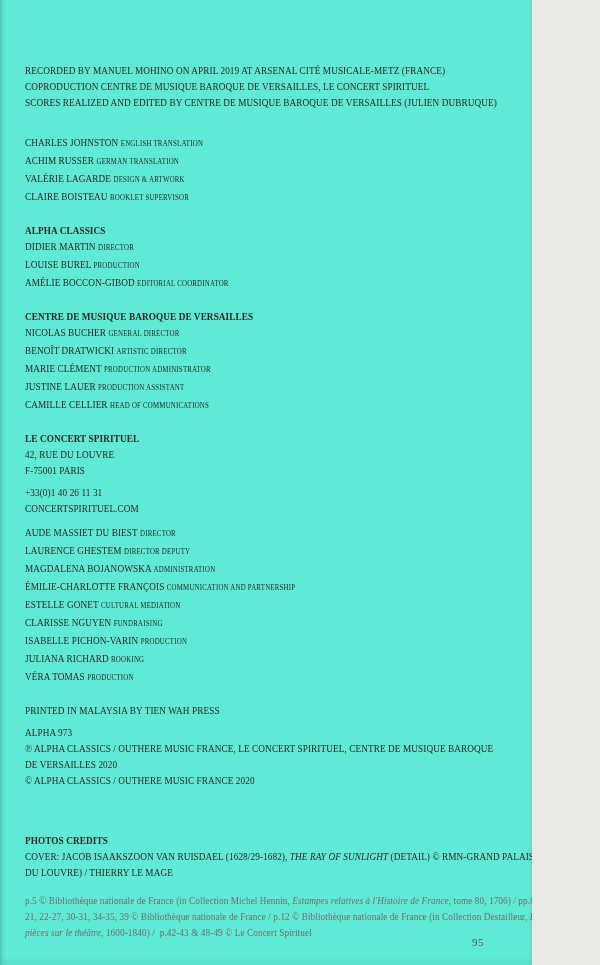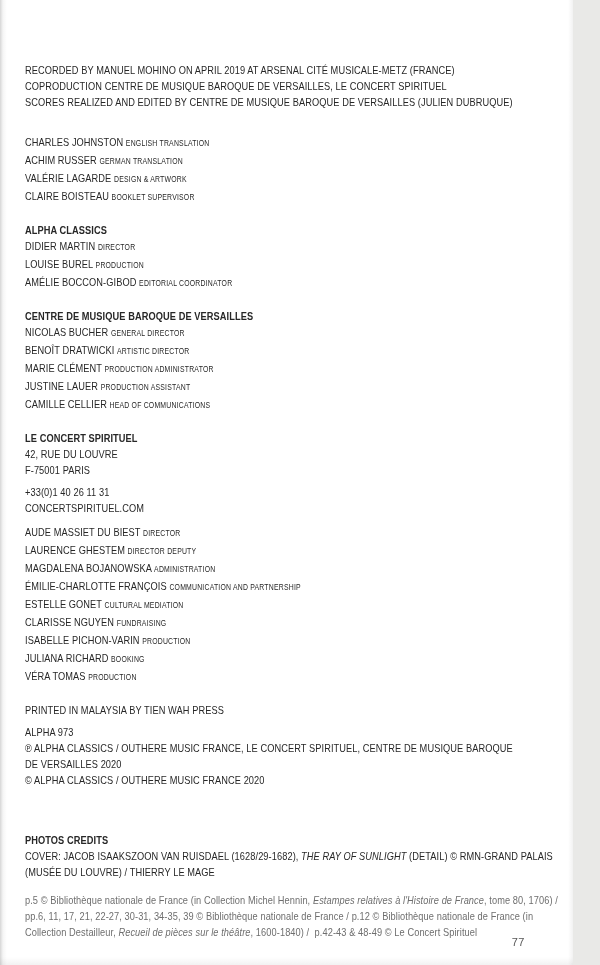--- a/index.html
+++ b/index.html
@@ -1,21 +1,21 @@
 <!DOCTYPE html>
 <html><head>
 <meta charset="utf-8">
 <style>
   html,body{margin:0;padding:0;background:#e9e9e7;}
   .page{
     position:relative;
-    width:573px;height:965px;
-    background:#ffffff;
+    width:532px;height:965px;
+    background:#5eead4;
     overflow:hidden;
-    font-family:Liberation Sans, sans-serif;
+    font-family:Liberation Serif, serif;
     color:#272727;
   }
   
   .page::before{
     content:"";
     position:absolute;inset:0;pointer-events:none;
     background:
       linear-gradient(90deg, rgba(0,0,0,0.16) 0px, rgba(0,0,0,0.04) 3px, rgba(0,0,0,0) 7px),
       linear-gradient(270deg, rgba(0,0,0,0.05) 0px, rgba(0,0,0,0) 5px),
       linear-gradient(0deg, rgba(0,0,0,0.05) 0px, rgba(0,0,0,0) 8px),
@@ -122,14 +122,14 @@
         <div class="line" data-name="text-line">© ALPHA CLASSICS / OUTHERE MUSIC FRANCE 2020</div>
       </section>
       <section class="block" data-name="block-photos-credits">
         <div class="line heading" data-name="section-heading">PHOTOS CREDITS</div>
         <div class="para" data-name="rich-paragraph"><span data-name="plain-text">COVER: JACOB ISAAKSZOON VAN RUISDAEL (1628/29-1682), </span><span class="it" data-name="italic-text">THE RAY OF SUNLIGHT</span><span data-name="plain-text"> (DETAIL) © RMN-GRAND PALAIS (MUSÉE DU LOUVRE) / THIERRY LE MAGE</span></div>
       </section>
       <section class="block" data-name="block-photo-sources">
         <div class="para" data-name="rich-paragraph"><span data-name="plain-text">p.5 © Bibliothèque nationale de France (in Collection Michel Hennin, </span><span class="it" data-name="italic-text">Estampes relatives à l'Histoire de France</span><span data-name="plain-text">, tome 80, 1706) / pp.6, 11, 17, 21, 22-27, 30-31, 34-35, 39 © Bibliothèque nationale de France / p.12 © Bibliothèque nationale de France (in Collection Destailleur, </span><span class="it" data-name="italic-text">Recueil de pièces sur le théâtre</span><span data-name="plain-text">, 1600-1840) /  p.42-43 &amp; 48-49 © Le Concert Spirituel</span></div>
       </section>
     </div>
-  <div class="page-number" data-name="page-number">77</div>
+  <div class="page-number" data-name="page-number">95</div>
 </div>
 
 </body></html>

